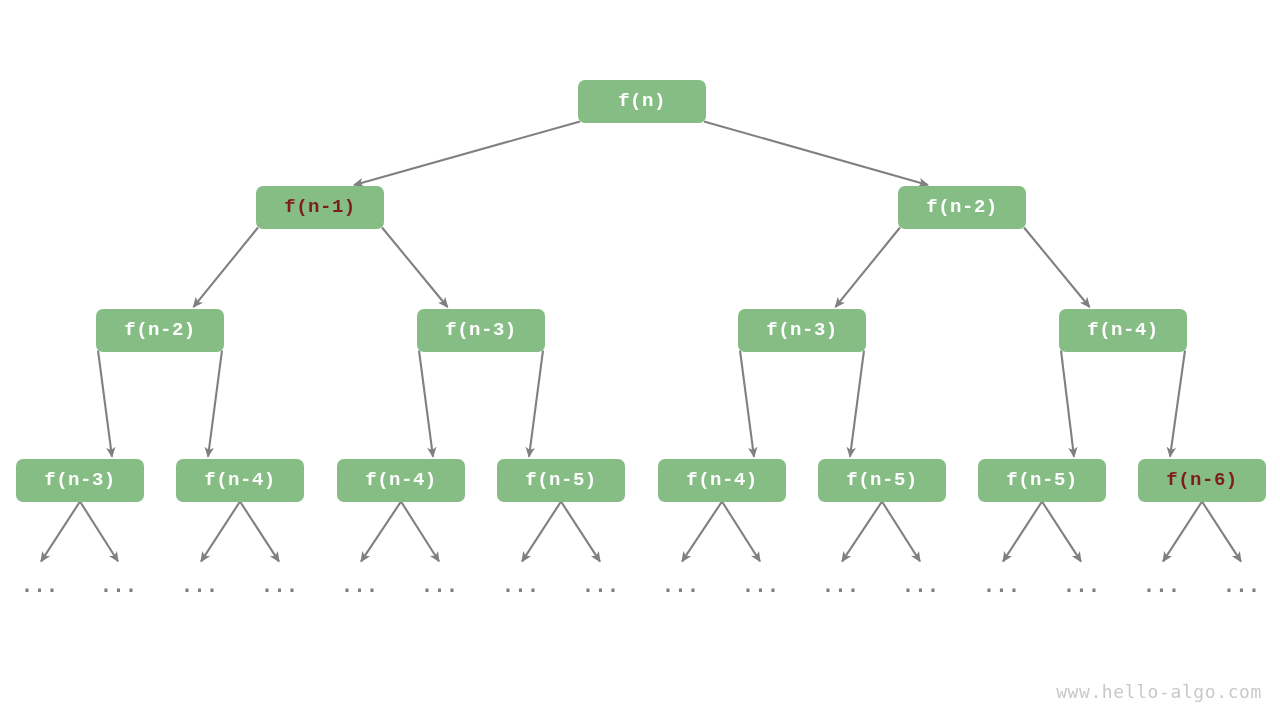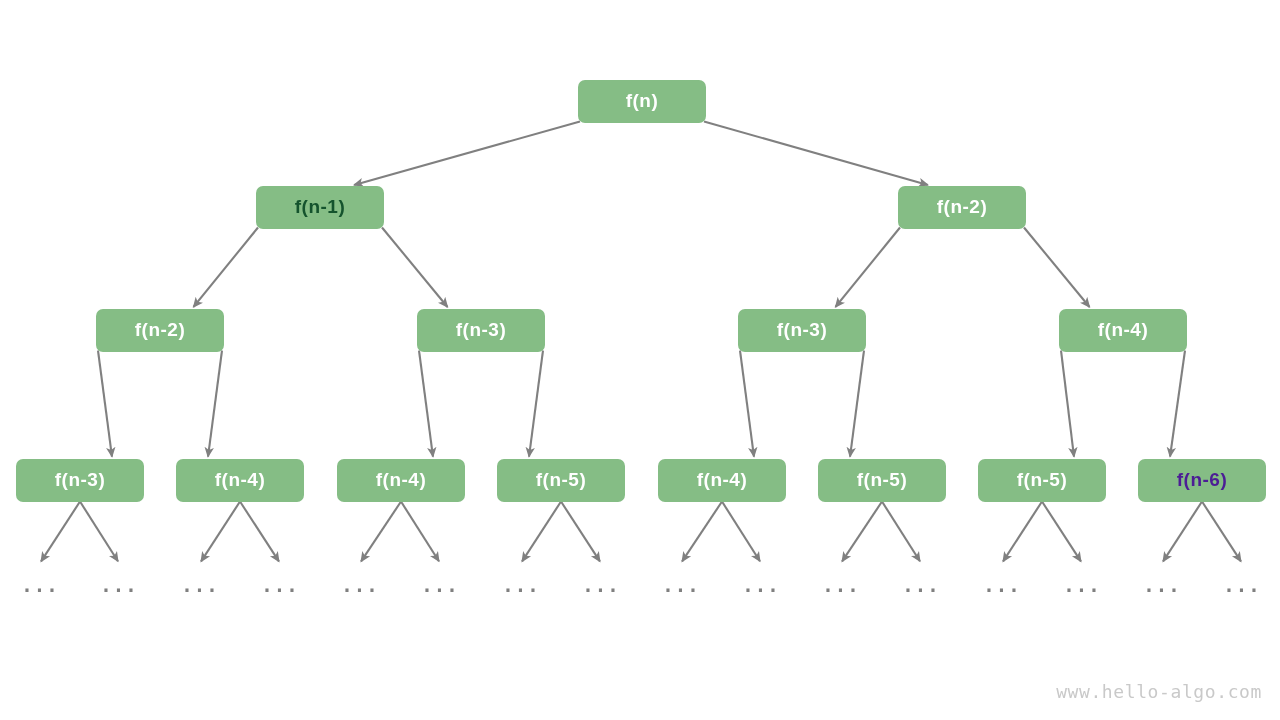--- a/index.html
+++ b/index.html
@@ -27,21 +27,21 @@
     width: 1280px;
     height: 720px;
     pointer-events: none;
   }
   .node {
     position: absolute;
     box-sizing: border-box;
     background: #85bd85;
     border-radius: 7px;
     color: #ffffff;
-    font-family: Liberation Sans, sans-serif;
+    font-family: Liberation Mono, monospace;
     font-size: 19px;
     font-weight: bold;
     letter-spacing: 0.5px;
     display: flex;
     align-items: center;
     justify-content: center;
     white-space: nowrap;
     z-index: 2;
   }
   .ellipsis {
@@ -107,34 +107,34 @@
         <line x1="882.00" y1="501.50" x2="919.93" y2="561.31" stroke="#808080" stroke-width="2.1" marker-end="url(#arrowhead)"></line>
         <line x1="1042.00" y1="501.50" x2="1003.09" y2="561.32" stroke="#808080" stroke-width="2.1" marker-end="url(#arrowhead)"></line>
         <line x1="1042.00" y1="501.50" x2="1080.91" y2="561.32" stroke="#808080" stroke-width="2.1" marker-end="url(#arrowhead)"></line>
         <line x1="1202.00" y1="501.50" x2="1163.09" y2="561.32" stroke="#808080" stroke-width="2.1" marker-end="url(#arrowhead)"></line>
         <line x1="1202.00" y1="501.50" x2="1240.91" y2="561.32" stroke="#808080" stroke-width="2.1" marker-end="url(#arrowhead)"></line>
       </g>
   </svg>
 
   <div id="node-layer">
       <div class="node" style="left: 578px; top: 79.5px; width: 128px; height: 43px; background: rgb(133, 189, 133); color: rgb(255, 255, 255);">f(n)</div>
-      <div class="node" style="left: 256px; top: 185.5px; width: 128px; height: 43px; background: rgb(133, 189, 133); color: #14532d;">f(n-1)</div>
+      <div class="node" style="left: 256px; top: 185.5px; width: 128px; height: 43px; background: rgb(133, 189, 133); color: #7f1d1d;">f(n-1)</div>
       <div class="node" style="left: 898px; top: 185.5px; width: 128px; height: 43px; background: rgb(133, 189, 133); color: rgb(255, 255, 255);">f(n-2)</div>
       <div class="node" style="left: 96px; top: 308.5px; width: 128px; height: 43px; background: rgb(133, 189, 133); color: rgb(255, 255, 255);">f(n-2)</div>
       <div class="node" style="left: 417px; top: 308.5px; width: 128px; height: 43px; background: rgb(133, 189, 133); color: rgb(255, 255, 255);">f(n-3)</div>
       <div class="node" style="left: 738px; top: 308.5px; width: 128px; height: 43px; background: rgb(133, 189, 133); color: rgb(255, 255, 255);">f(n-3)</div>
       <div class="node" style="left: 1059px; top: 308.5px; width: 128px; height: 43px; background: rgb(133, 189, 133); color: rgb(255, 255, 255);">f(n-4)</div>
       <div class="node" style="left: 16px; top: 458.5px; width: 128px; height: 43px; background: rgb(133, 189, 133); color: rgb(255, 255, 255);">f(n-3)</div>
       <div class="node" style="left: 176px; top: 458.5px; width: 128px; height: 43px; background: rgb(133, 189, 133); color: rgb(255, 255, 255);">f(n-4)</div>
       <div class="node" style="left: 337px; top: 458.5px; width: 128px; height: 43px; background: rgb(133, 189, 133); color: rgb(255, 255, 255);">f(n-4)</div>
       <div class="node" style="left: 497px; top: 458.5px; width: 128px; height: 43px; background: rgb(133, 189, 133); color: rgb(255, 255, 255);">f(n-5)</div>
       <div class="node" style="left: 658px; top: 458.5px; width: 128px; height: 43px; background: rgb(133, 189, 133); color: rgb(255, 255, 255);">f(n-4)</div>
       <div class="node" style="left: 818px; top: 458.5px; width: 128px; height: 43px; background: rgb(133, 189, 133); color: rgb(255, 255, 255);">f(n-5)</div>
       <div class="node" style="left: 978px; top: 458.5px; width: 128px; height: 43px; background: rgb(133, 189, 133); color: rgb(255, 255, 255);">f(n-5)</div>
-      <div class="node" style="left: 1138px; top: 458.5px; width: 128px; height: 43px; background: rgb(133, 189, 133); color: #4c1d95;">f(n-6)</div>
+      <div class="node" style="left: 1138px; top: 458.5px; width: 128px; height: 43px; background: rgb(133, 189, 133); color: #7f1d1d;">f(n-6)</div>
     </div>
   <div id="ellipsis-layer">
       <div class="ellipsis" style="left: 40px; top: 585px; color: rgb(128, 128, 128);">...</div>
       <div class="ellipsis" style="left: 119px; top: 585px; color: rgb(128, 128, 128);">...</div>
       <div class="ellipsis" style="left: 200px; top: 585px; color: rgb(128, 128, 128);">...</div>
       <div class="ellipsis" style="left: 280px; top: 585px; color: rgb(128, 128, 128);">...</div>
       <div class="ellipsis" style="left: 360px; top: 585px; color: rgb(128, 128, 128);">...</div>
       <div class="ellipsis" style="left: 440px; top: 585px; color: rgb(128, 128, 128);">...</div>
       <div class="ellipsis" style="left: 521px; top: 585px; color: rgb(128, 128, 128);">...</div>
       <div class="ellipsis" style="left: 601px; top: 585px; color: rgb(128, 128, 128);">...</div>

